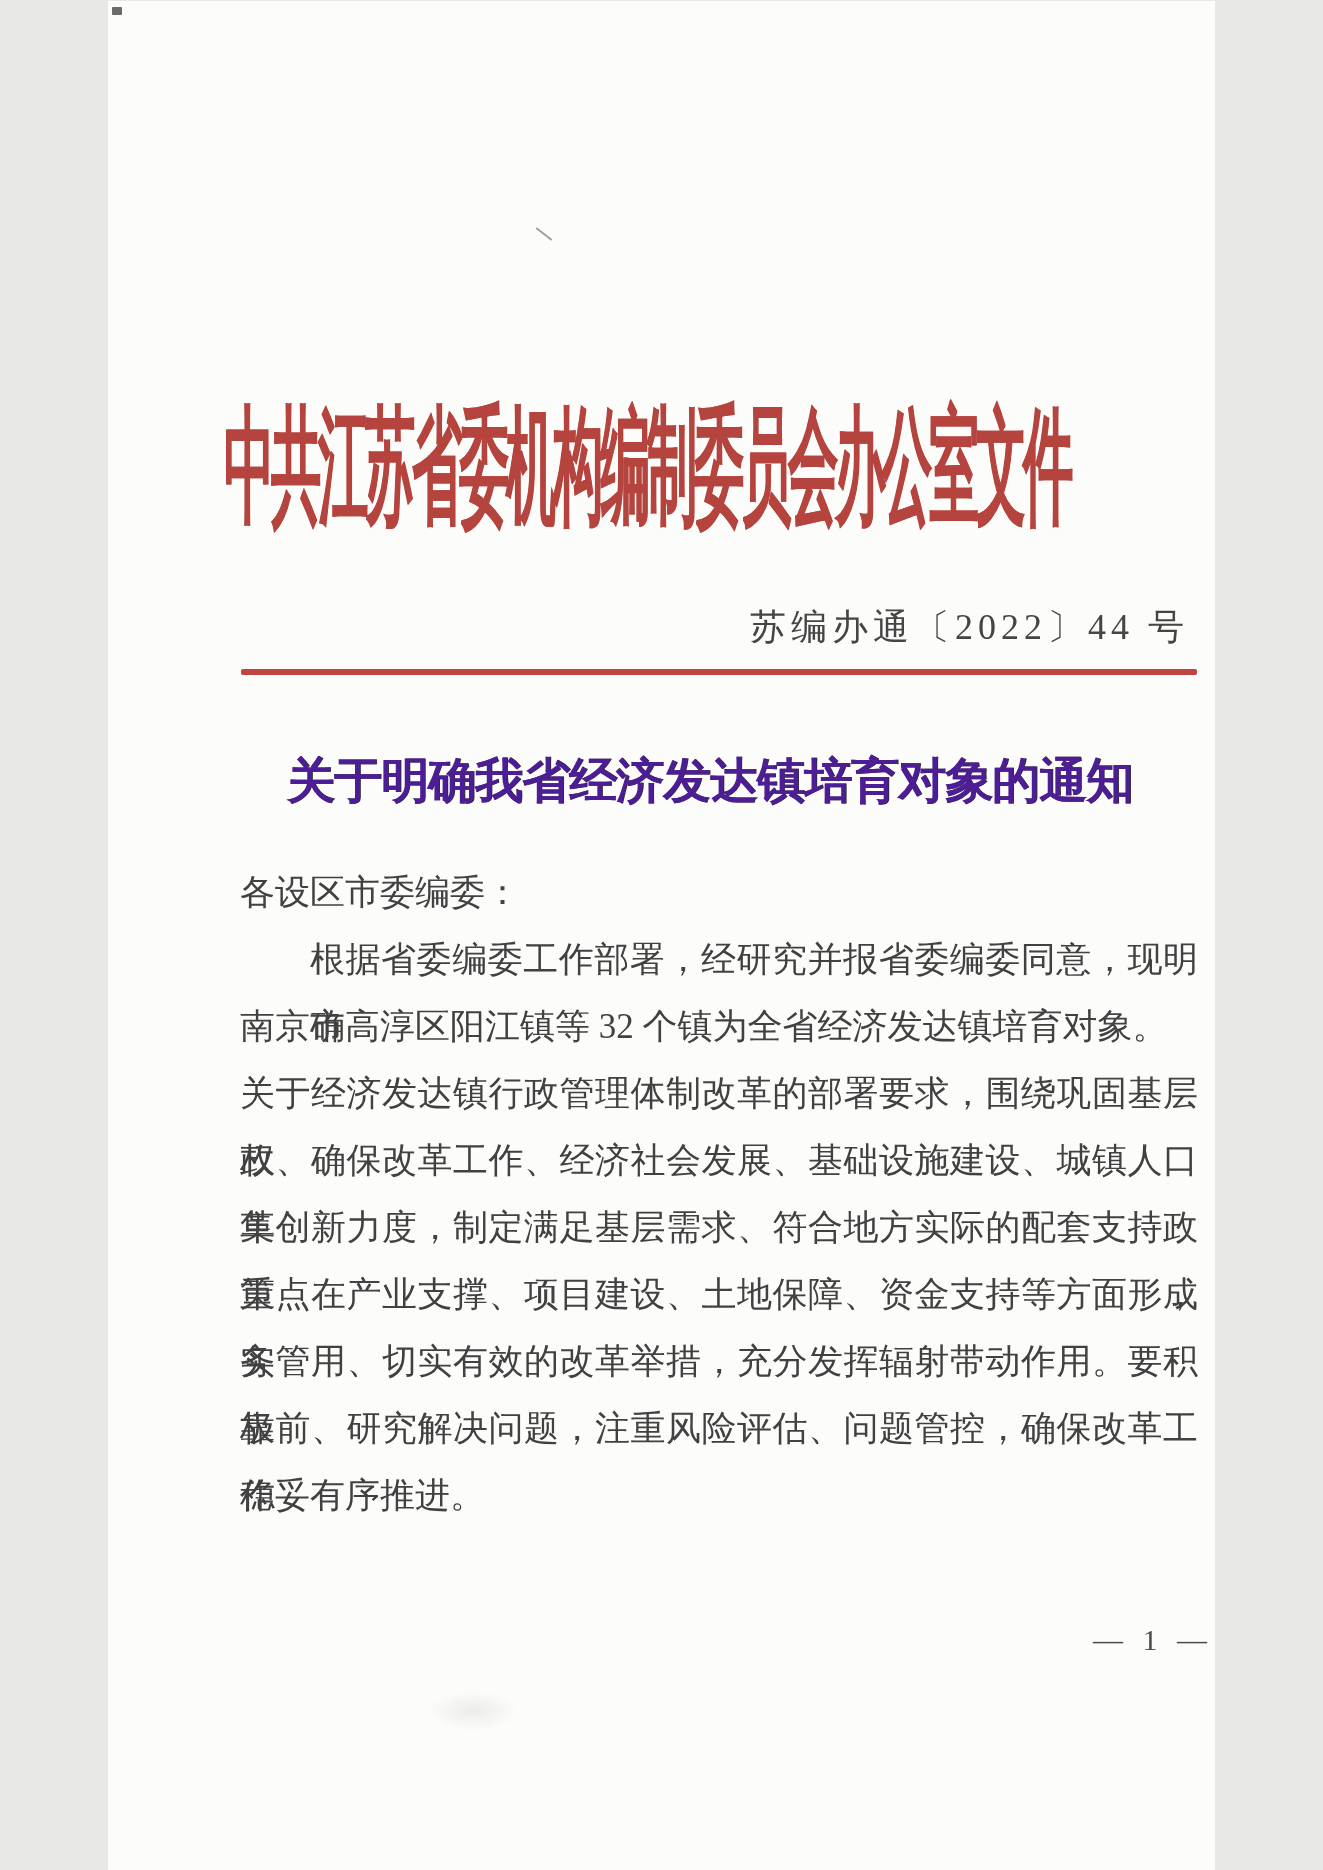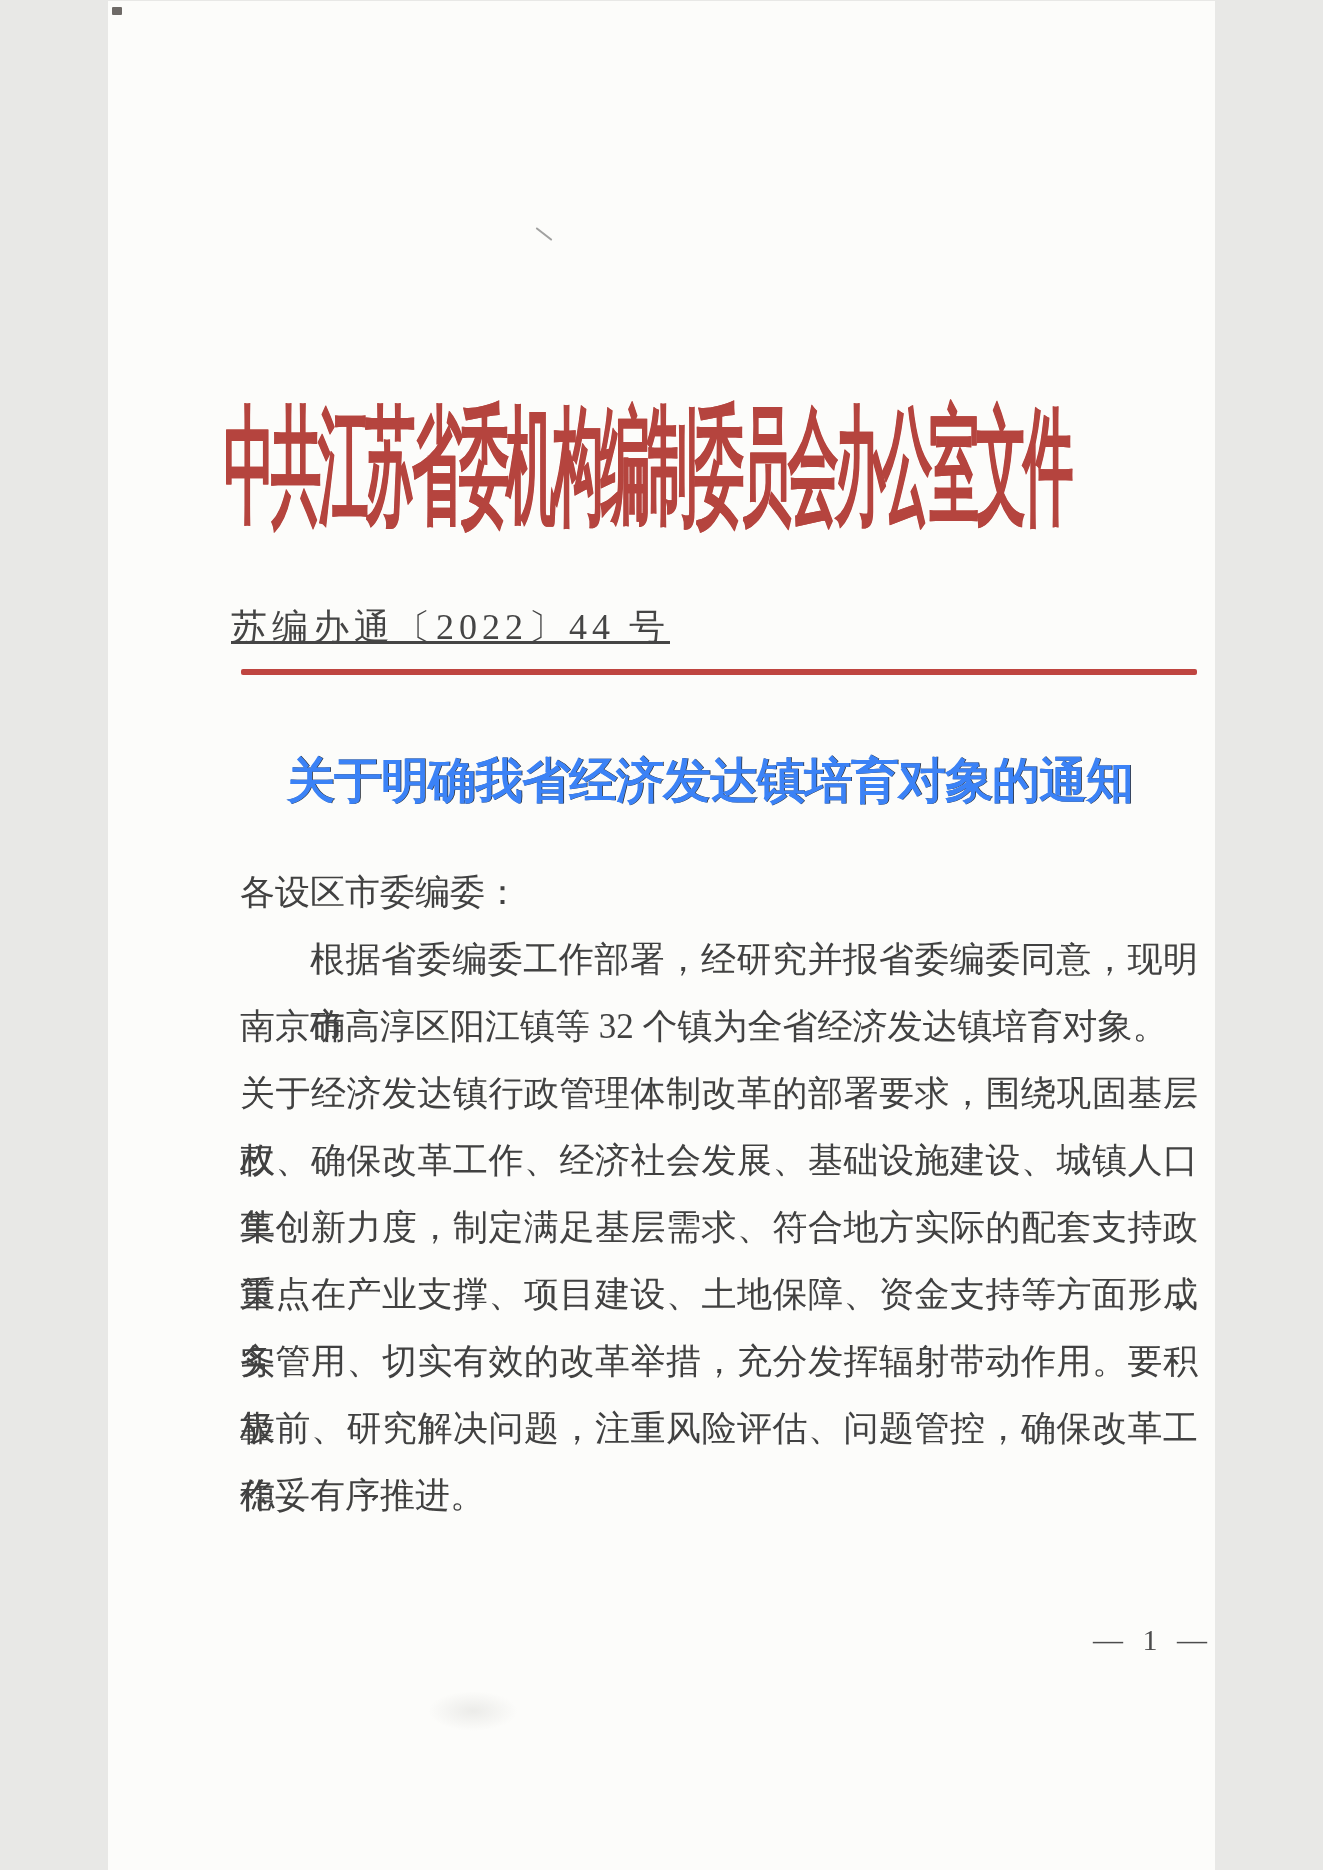--- a/index.html
+++ b/index.html
@@ -42,45 +42,44 @@
     color: #b5443e;
     transform: scaleY(2.55);
     transform-origin: top left;
     text-shadow: 0.6px 0 0 #b5443e;
   }
   .doc-number {
     position: absolute;
     left: 123px;
     top: 602px;
     width: 958px;
-    text-align: left;
+    text-align: right;
     font-size: 36px;
     letter-spacing: 5px;
     color: #454545;
-    text-decoration: underline;
   }
   .red-rule {
     position: absolute;
     left: 133px;
     top: 668px;
     width: 956px;
     height: 6px;
     background: #bf4540;
     border-radius: 2px;
   }
   .main-title {
     position: absolute;
     left: 123px;
     top: 748px;
     width: 958px;
     text-align: center;
     font-size: 48px;
     font-weight: bold;
     letter-spacing: -1px;
-    color: #3b82f6;
+    color: #4c1d95;
     text-shadow: 0.7px 0 0 #2d2d2d;
   }
   .body-block {
     position: absolute;
     left: 132px;
     top: 858px;
     width: 958px;
     font-size: 35px;
     line-height: 67px;
     color: #414141;

